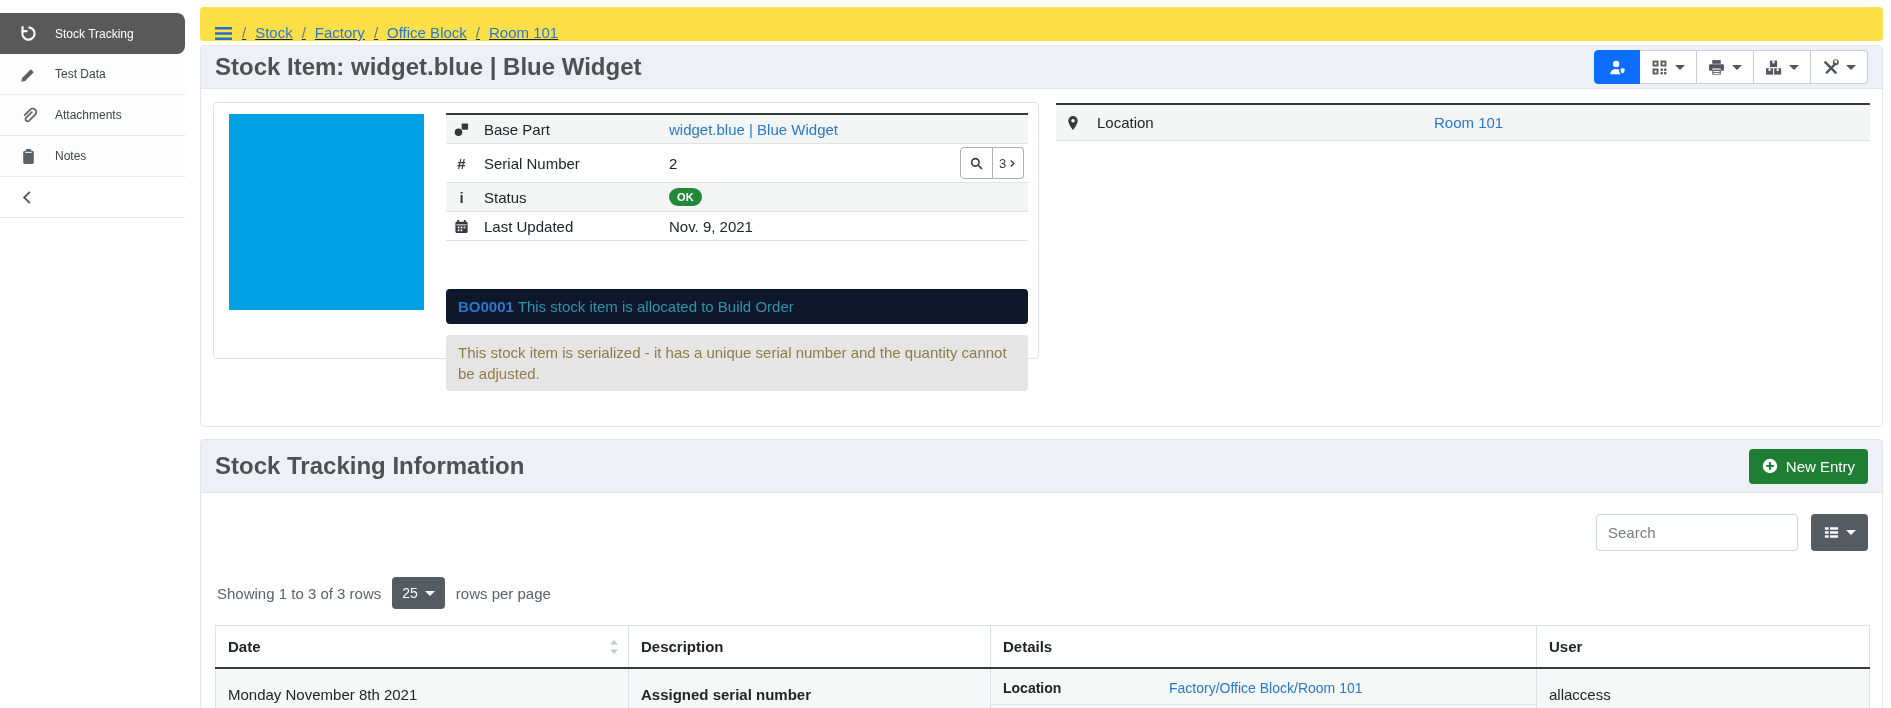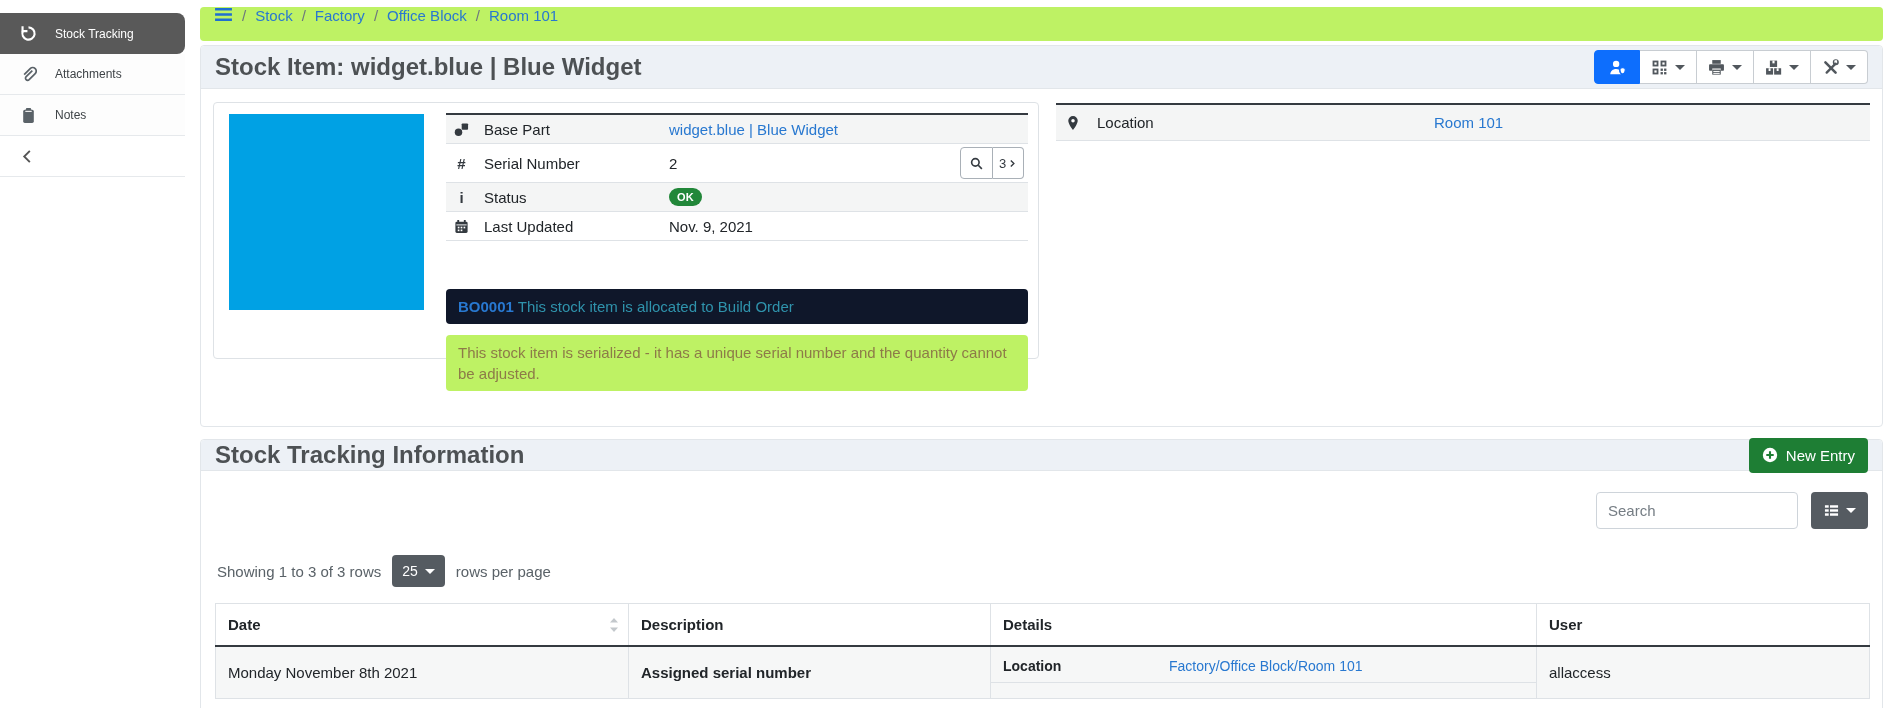--- a/index.html
+++ b/index.html
@@ -15,22 +15,22 @@
   .side-item.active { background:#595959; color:#fff; border-radius:0 8px 8px 0;
     border-bottom:none; }
   .side-item.active svg { color:#fff; }
   .side-collapse { height:41px; display:flex; align-items:center; padding-left:20px;
     border-bottom:1px solid #e6e9ec; cursor:pointer; }
   .side-collapse svg { width:15px; height:15px; color:#555; }
 
   
   .content { position:absolute; left:200px; top:0; width:1683px; }
 
-  .breadcrumb-bar { margin-top:7px; height:34px; background:#bef264; border-radius:4px;
-    display:flex; align-items:flex-start; padding:0 14px; font-size:15px; }
+  .breadcrumb-bar { margin-top:7px; height:34px; background:#fde047; border-radius:4px;
+    display:flex; align-items:flex-end; padding:0 14px; font-size:15px;text-decoration:underline; }
   .breadcrumb-bar svg { width:19px; height:15px; color:#1f6fd0; }
   .crumb { color:#2878d0; text-decoration:none; cursor:pointer; }
   .crumb-sep { color:#6c757d; padding:0 9px; }
   .crumb-sep::before { content:"/"; }
 
   .card { margin-top:4px; border:1px solid #e2e6ea; border-radius:4px; background:#fff; }
   .card-header { height:43px; background:#edf1f6; border-bottom:1px solid #e2e6ea;
     border-radius:4px 4px 0 0; display:flex; align-items:center;
     justify-content:space-between; padding:0 14px; }
   .card-title { font-size:24px; font-weight:600; color:#4d5154; }
@@ -72,34 +72,34 @@
     justify-content:center; cursor:pointer; color:#343a40; font-size:13px; }
   .sbtn.search { width:33px; border-radius:4px 0 0 4px; }
   .sbtn.next { width:31px; border-left:none; border-radius:0 4px 4px 0; gap:2px; }
   .sbtn svg { width:13px; height:13px; }
   .sbtn.next svg { width:9px; height:9px; }
 
   .alert { position:absolute; left:232px; width:582px; border-radius:4px;
     padding:7px 12px; font-size:15px; line-height:21px; }
   .alert-info { top:186px; background:#0f172a; color:#2f93ac; }
   .alert-info a { color:#2878d0; font-weight:bold; text-decoration:none; cursor:pointer; }
-  .alert-warning { top:232px; background:#bef264; color:#8d7b48; }
+  .alert-warning { top:232px; background:#e5e5e5; color:#8d7b48; }
 
   
   .loc-table { position:absolute; left:855px; top:14px; width:814px; border-top:2px solid #343a40; }
   .loc-row { display:flex; align-items:center; height:36px; padding:0 10px;
     background:#f4f5f5; border-bottom:1px solid #dee2e6; font-size:15px; }
   .loc-row svg { width:14px; height:16px; color:#343a40; }
   .loc-label { margin-left:17px; }
   .loc-value { position:absolute; left:378px; }
   .loc-value a { color:#2878d0; text-decoration:none; cursor:pointer; }
 
   
   .card2 { margin-top:12px; border:1px solid #e2e6ea; border-radius:4px; }
-  .card2-header { height:31px; background:#edf1f6; border-bottom:1px solid #e2e6ea;
+  .card2-header { height:53px; background:#edf1f6; border-bottom:1px solid #e2e6ea;
     border-radius:4px 4px 0 0; display:flex; align-items:center;
     justify-content:space-between; padding:0 14px; }
   .btn-new { background:#1e7e34; color:#fff; border:none; border-radius:4px; height:35px;
     padding:0 13px; font-size:15px; display:flex; align-items:center; gap:8px; cursor:pointer; }
   .btn-new svg { width:16px; height:16px; color:#fff; }
   .card2-body { position:relative; height:260px; }
 
   .search-input { position:absolute; right:84px; top:21px; width:202px; height:37px;
     border:1px solid #ced4da; border-radius:4px; padding:0 11px; font-size:15px;
     color:#495057; font-family:"Liberation Sans", sans-serif; }
@@ -134,20 +134,26 @@
 </head>
 <body>
 
 <nav class="sidebar">
   <div class="side-item active">
     <svg viewBox="0 0 16 16">
         <path d="M8 2.2a5.8 5.8 0 1 1-5.3 3.4" fill="none" stroke="currentColor" stroke-width="2"></path>
         <path d="M2.4 1.2v4.6H7" fill="none" stroke="currentColor" stroke-width="2"></path>
       </svg>
     <span>Stock Tracking</span>
+  </div>
+  <div class="side-item">
+    <svg viewBox="0 0 16 16">
+        <path d="M2 11.2 10.2 3l2.8 2.8L4.8 14l-3.6.8z" fill="currentColor"></path>
+      </svg>
+    <span>Test Data</span>
   </div>
   <div class="side-item">
     <svg viewBox="0 0 16 16">
         <path d="M11.6 4.3 5.8 10a2 2 0 1 0 2.8 2.9l5.7-5.8A3.3 3.3 0 1 0 9.6 2.4L3.9 8.2" fill="none" stroke="currentColor" stroke-width="1.6"></path>
       </svg>
     <span>Attachments</span>
   </div>
   <div class="side-item">
     <svg viewBox="0 0 16 16">
         <rect x="3" y="2.5" width="10" height="12.5" rx="1.5" fill="currentColor"></rect>

